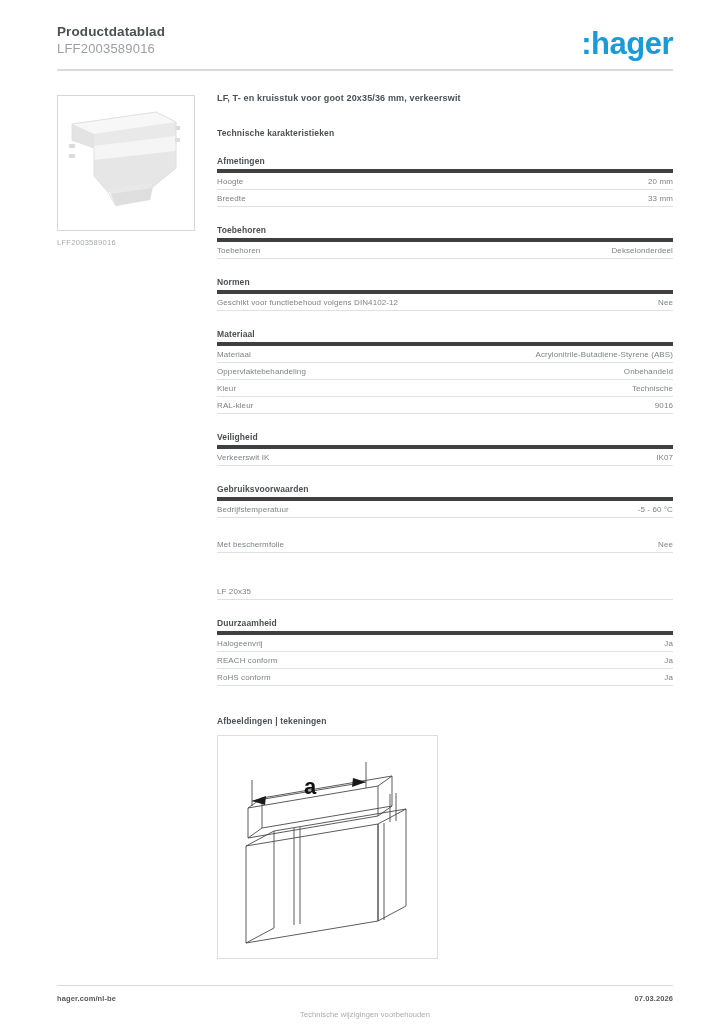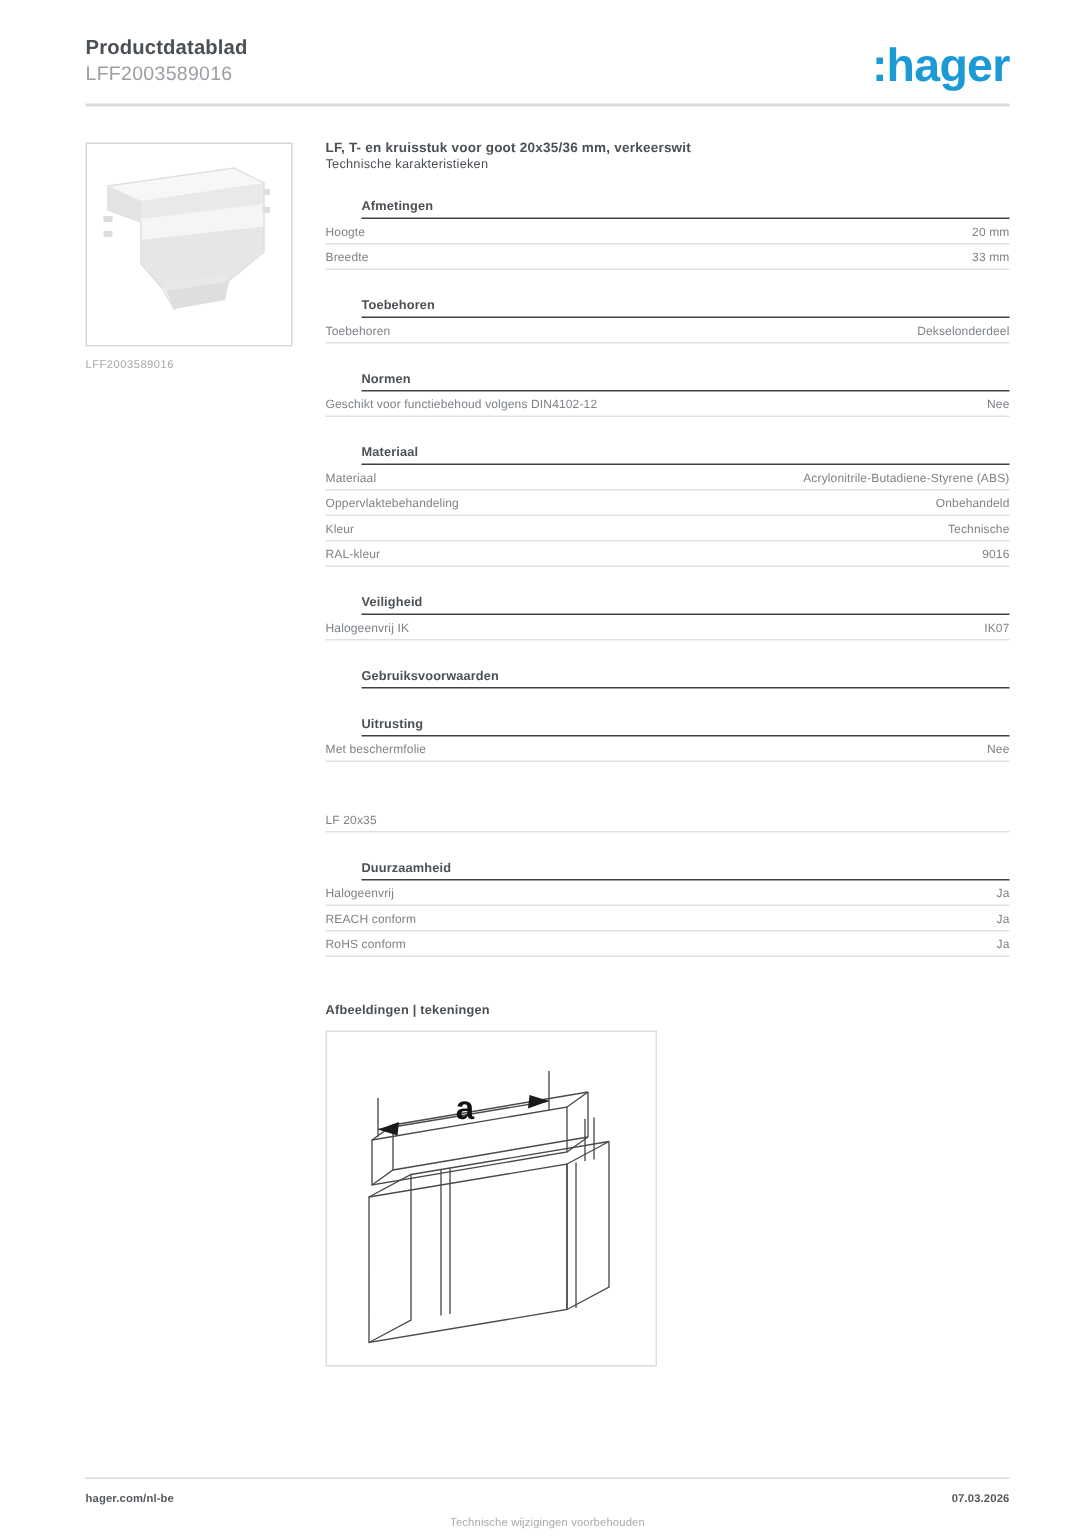--- a/index.html
+++ b/index.html
@@ -101,36 +101,36 @@
   }
   .product-name {
     font-size: 9px;
     font-weight: bold;
     color: #4b5055;
     letter-spacing: 0.15px;
     line-height: 12px;
   }
   .section-title {
     font-size: 8.5px;
-    font-weight: normal;
+    font-weight: bold;
     color: #4b5055;
     letter-spacing: 0.15px;
+    margin-top: 24px;
   }
 
   .group {
     margin-top: 18px;
   }
   .group-head {
     font-size: 8.5px;
     font-weight: bold;
     color: #4b5055;
     letter-spacing: 0.1px;
     padding-bottom: 3px;
-    border-bottom: 1px solid #404040;
-    margin-left: 24px;
+    border-bottom: 4px solid #404040;
   }
   .row {
     display: flex;
     justify-content: space-between;
     align-items: flex-end;
     font-size: 8px;
     color: #7d8287;
     letter-spacing: 0.1px;
     padding: 4px 0 3px 0;
     border-bottom: 1px solid #dfe1e3;
@@ -303,29 +303,32 @@
             <div class="v">Technische</div>
           </div>
           <div class="row">
             <div class="k">RAL-kleur</div>
             <div class="v">9016</div>
           </div>
         </div>
         <div class="group">
           <div class="group-head">Veiligheid</div>
           <div class="row">
-            <div class="k">Halogeenvrij IK</div>
+            <div class="k">Verkeerswit IK</div>
             <div class="v">IK07</div>
           </div>
         </div>
         <div class="group">
           <div class="group-head">Gebruiksvoorwaarden</div>
-        </div>
-        <div class="group">
-          <div class="group-head">Uitrusting</div>
+          <div class="row">
+            <div class="k">Bedrijfstemperatuur</div>
+            <div class="v">-5 - 60 °C</div>
+          </div>
+        </div>
+        <div class="group">
           <div class="row">
             <div class="k">Met beschermfolie</div>
             <div class="v">Nee</div>
           </div>
         </div>
         <div class="group spaced-top">
           <div class="row single">
             <div class="k">LF 20x35</div>
             <div class="v"></div>
           </div>

